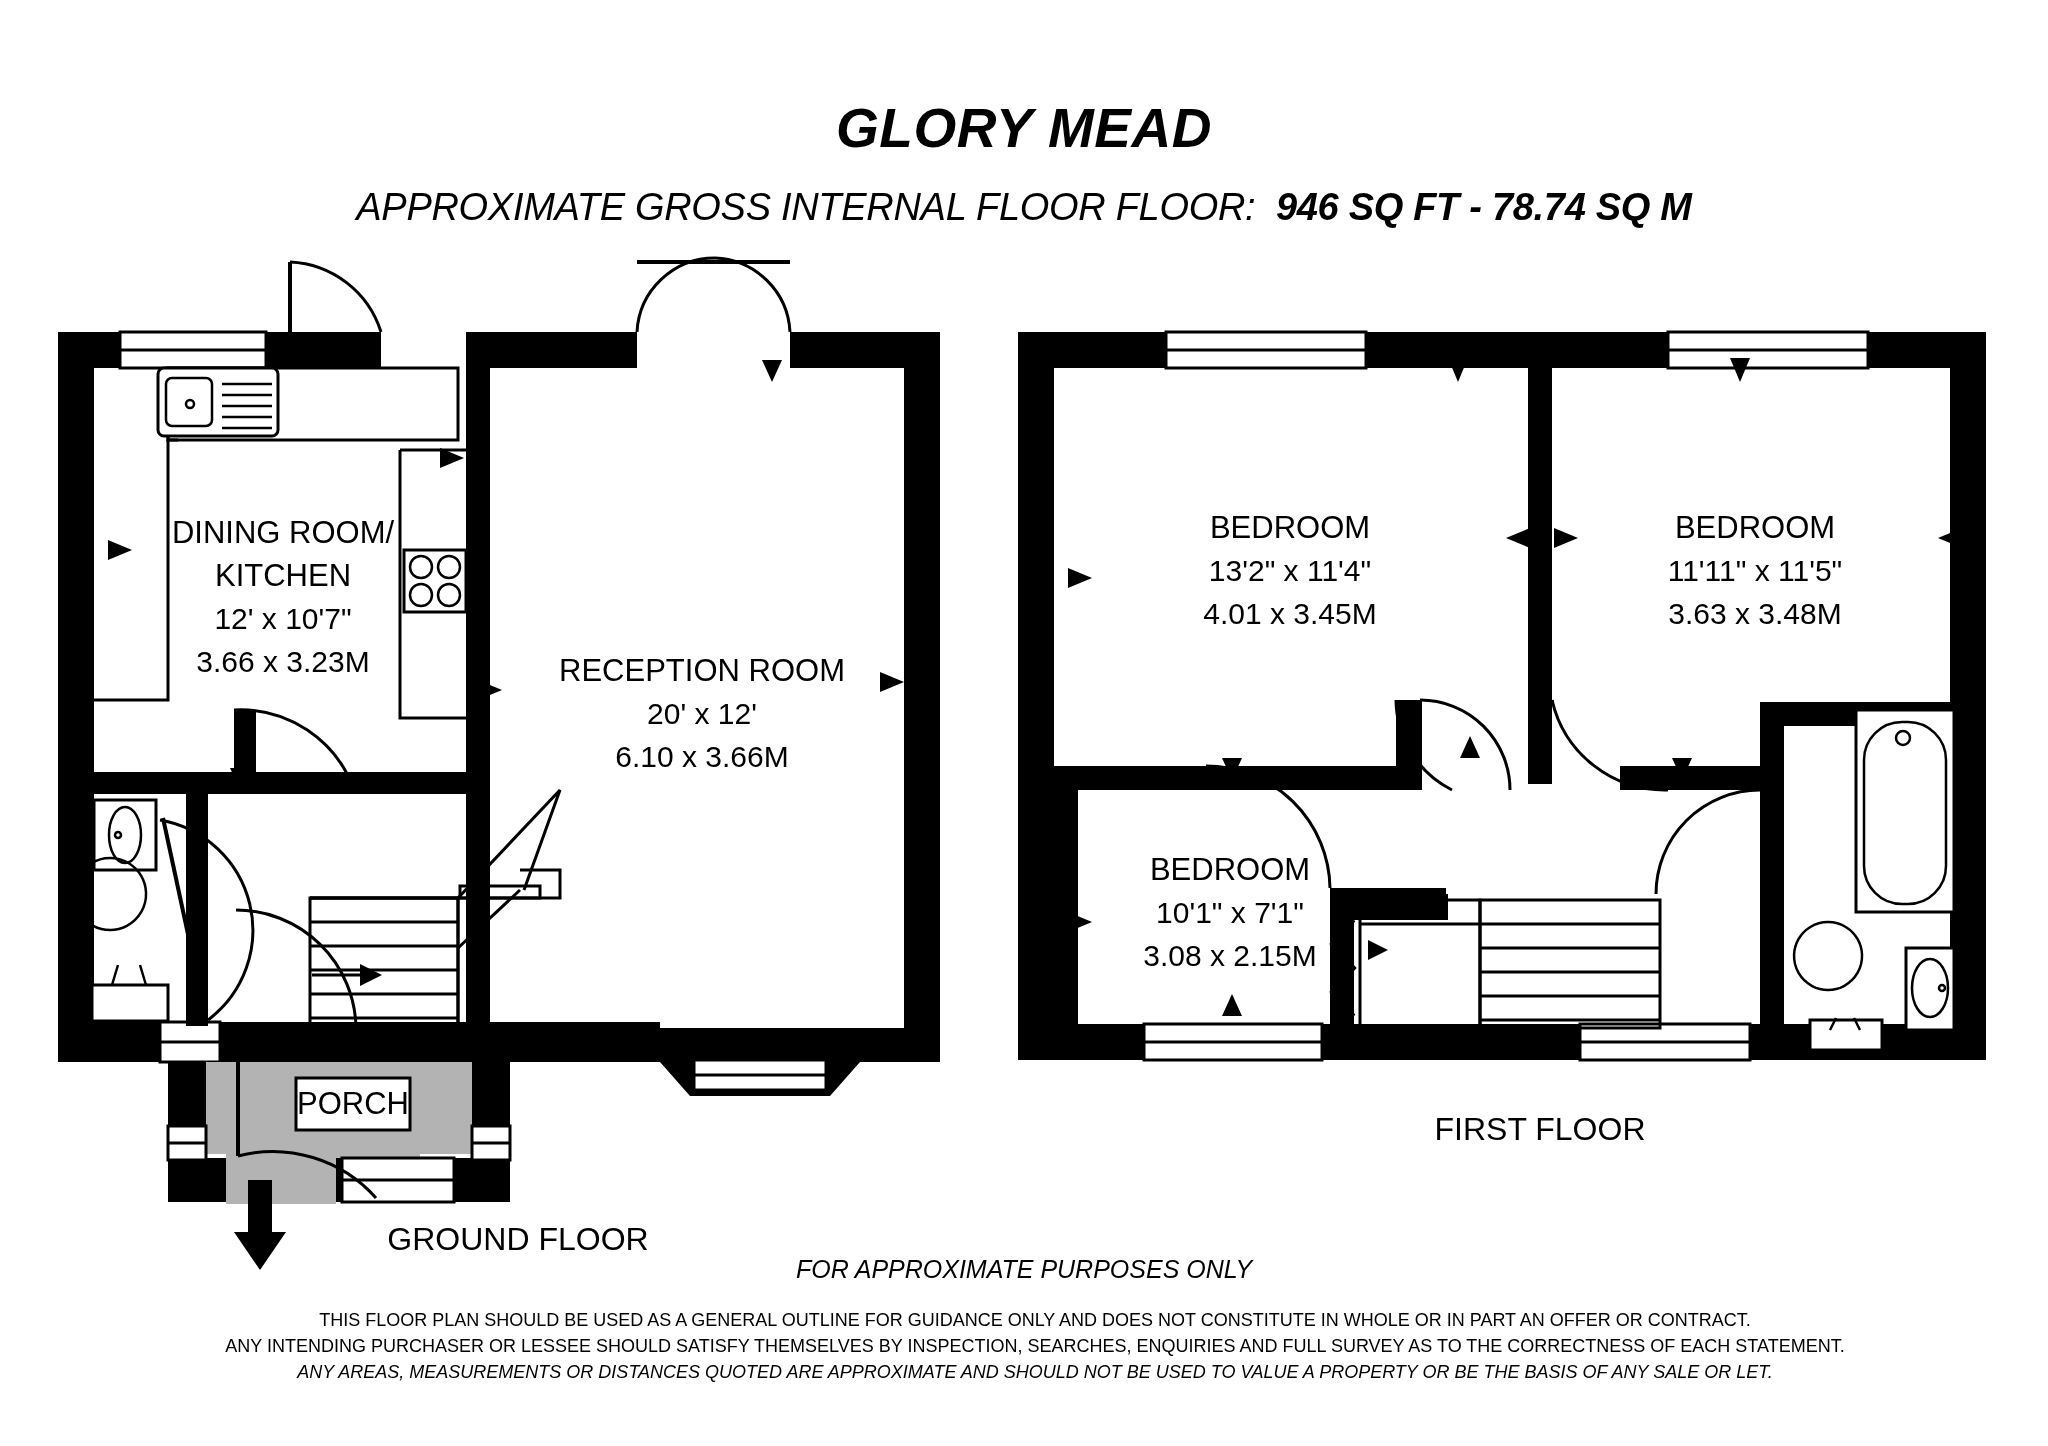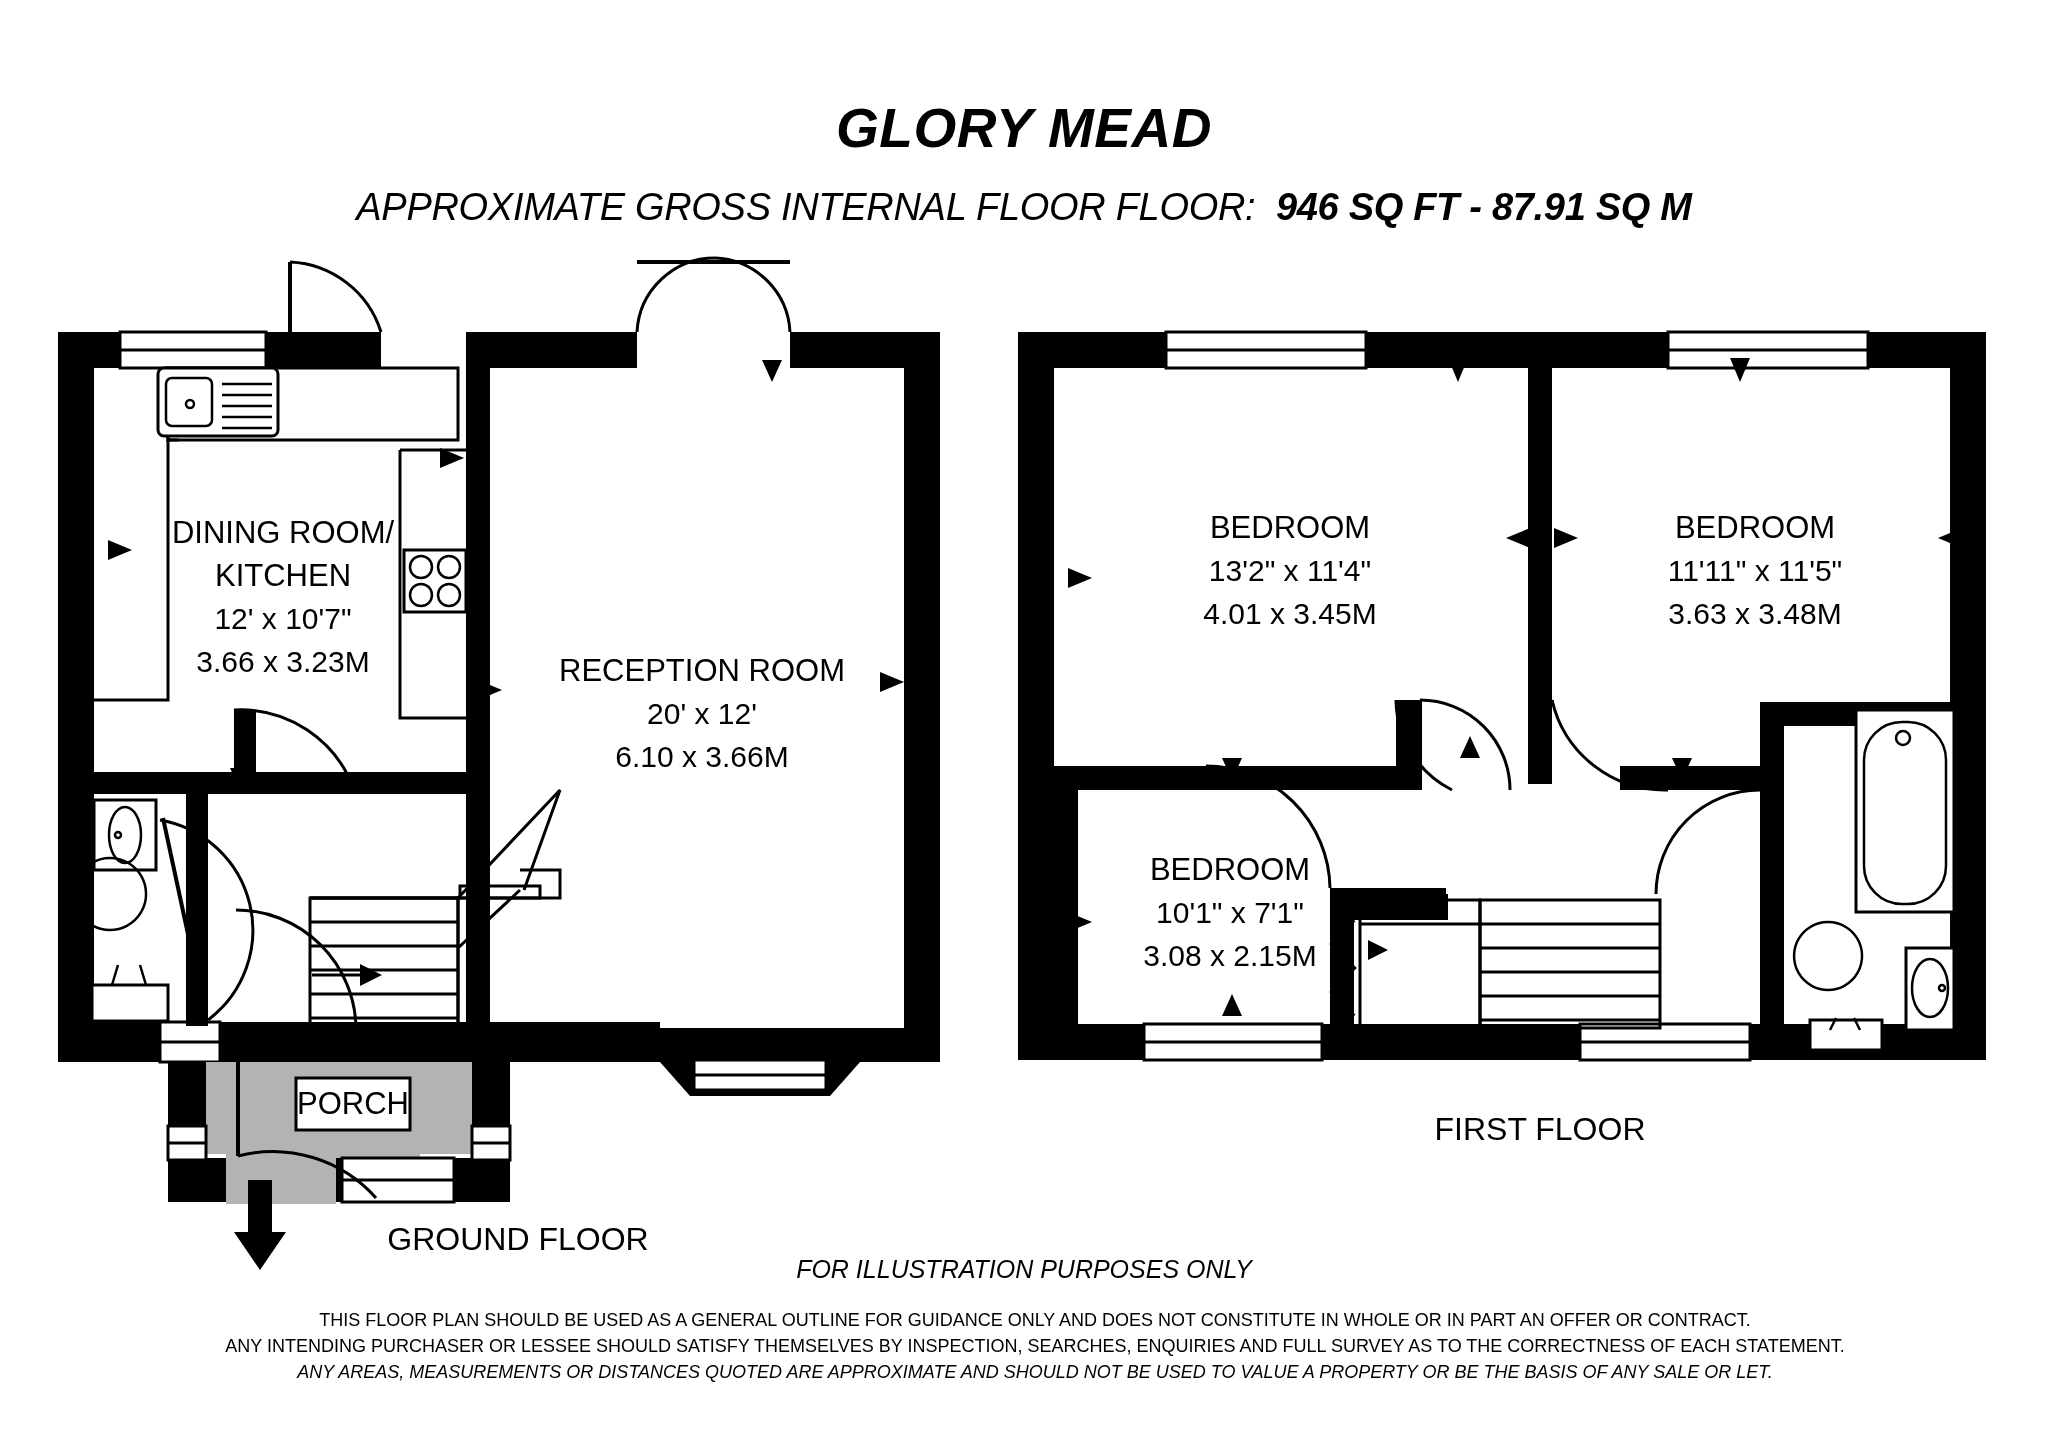--- a/index.html
+++ b/index.html
@@ -96,21 +96,21 @@
     fill: #000000;
   }
 </style>
 </head>
 <body>
 
 <div id="page">
 
   <div class="hdr" id="title">GLORY MEAD</div>
 
-  <div class="hdr" id="subtitle"><span class="lead">APPROXIMATE GROSS INTERNAL FLOOR FLOOR:</span>&nbsp;&nbsp;<span>946 SQ FT  -  87.91 SQ M</span></div>
+  <div class="hdr" id="subtitle"><span class="lead">APPROXIMATE GROSS INTERNAL FLOOR FLOOR:</span>&nbsp;&nbsp;<span>946 SQ FT  -  78.74 SQ M</span></div>
 
   <svg id="plan" viewBox="0 0 2048 1446">
 
     <g>
 
       <g>
 
         <rect class="wall" x="58" y="332" width="36" height="724"></rect>
 
         <rect class="wall" x="58" y="332" width="62" height="36"></rect>
@@ -399,18 +399,18 @@
 
         <text class="rl big" x="1230" y="880">BEDROOM</text>
         <text class="rl" x="1230" y="923">10'1" x 7'1"</text>
         <text class="rl" x="1230" y="966">3.08 x 2.15M</text>
       </g>
 
       <text class="floorlbl" x="1540" y="1140">FIRST FLOOR</text>
     </g>
   </svg>
 
-  <div class="hdr" id="illus">FOR ILLUSTRATION PURPOSES ONLY</div>
+  <div class="hdr" id="illus">FOR APPROXIMATE PURPOSES ONLY</div>
   <div class="disc" id="disc1">THIS FLOOR PLAN SHOULD BE USED AS A GENERAL OUTLINE FOR GUIDANCE ONLY AND DOES NOT CONSTITUTE IN WHOLE OR IN PART AN OFFER OR CONTRACT.</div>
   <div class="disc" id="disc2">ANY INTENDING PURCHASER OR LESSEE SHOULD SATISFY THEMSELVES BY INSPECTION, SEARCHES, ENQUIRIES AND FULL SURVEY AS TO THE CORRECTNESS OF EACH STATEMENT.</div>
   <div class="disc" id="disc3">ANY AREAS, MEASUREMENTS OR DISTANCES QUOTED ARE APPROXIMATE AND SHOULD NOT BE USED TO VALUE A PROPERTY OR BE THE BASIS OF ANY SALE OR LET.</div>
 
 </div>
 
 </body></html>

